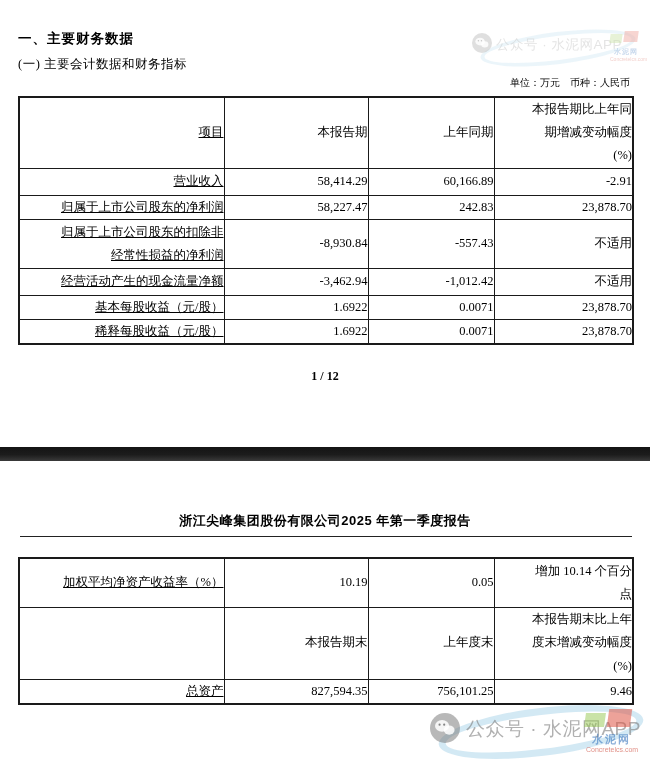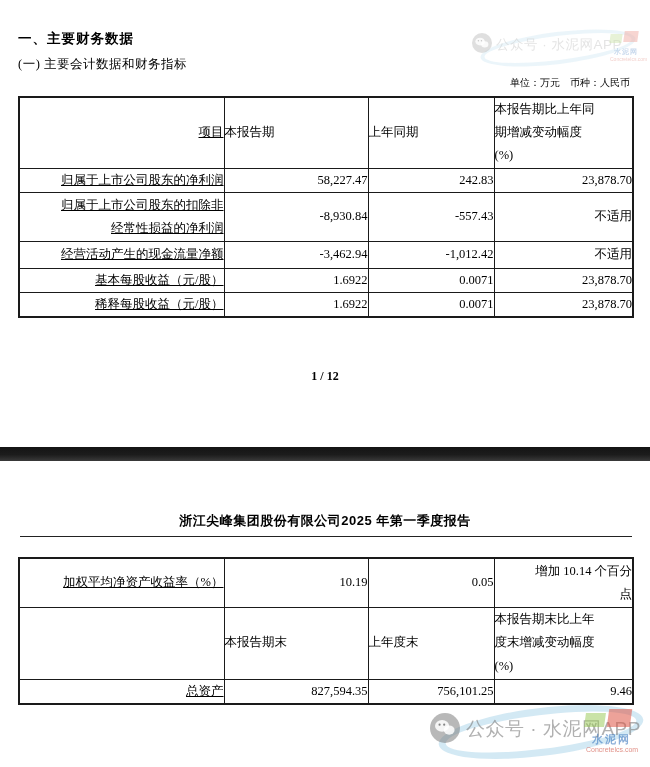--- a/index.html
+++ b/index.html
@@ -19,21 +19,21 @@
     border-collapse:collapse;table-layout:fixed;position:absolute;left:18px;
     width:614px;border:2px solid #1a1a1a;
   }
   table.ftable td{
     border:1px solid #1a1a1a;font-size:12.5px;line-height:1.85;
     white-space:pre-line;vertical-align:middle;padding:0;
     overflow:hidden;
   }
   td.l{text-align:right;padding-left:8px;padding-right:6px;text-decoration:underline;}
   td.n{text-align:right;padding-right:9px;}
-  td.c{text-align:left;margin-left:36px;}
+  td.c{text-align:right;margin-left:36px;}
   #table1{top:96px;}
   #table2{top:557px;}
   .page-number{
     left:0;top:349px;width:650px;text-align:center;
     font-weight:bold;font-size:12px;margin-top:20px;
   }
   .divider-bar{
     left:0;top:447px;width:650px;height:14px;
     background:linear-gradient(180deg,#141414 0%,#1c1c1c 55%,#3a3a3a 100%);
   }
@@ -92,20 +92,26 @@
     </colgroup>
   <tbody>
       <tr style="height:71px">
     <td class="l">项目</td>
     <td class="c">本报告期</td>
     <td class="c">上年同期</td>
     <td class="c">本报告期比上年同
 期增减变动幅度
 (%)</td>
   </tr>
+  <tr style="height:27px">
+    <td class="l">营业收入</td>
+    <td class="n">58,414.29</td>
+    <td class="n">60,166.89</td>
+    <td class="n">-2.91</td>
+  </tr>
   <tr style="height:24px">
     <td class="l">归属于上市公司股东的净利润</td>
     <td class="n">58,227.47</td>
     <td class="n">242.83</td>
     <td class="n">23,878.70</td>
   </tr>
   <tr style="height:49px">
     <td class="l">归属于上市公司股东的扣除非
 经常性损益的净利润</td>
     <td class="n">-8,930.84</td>

